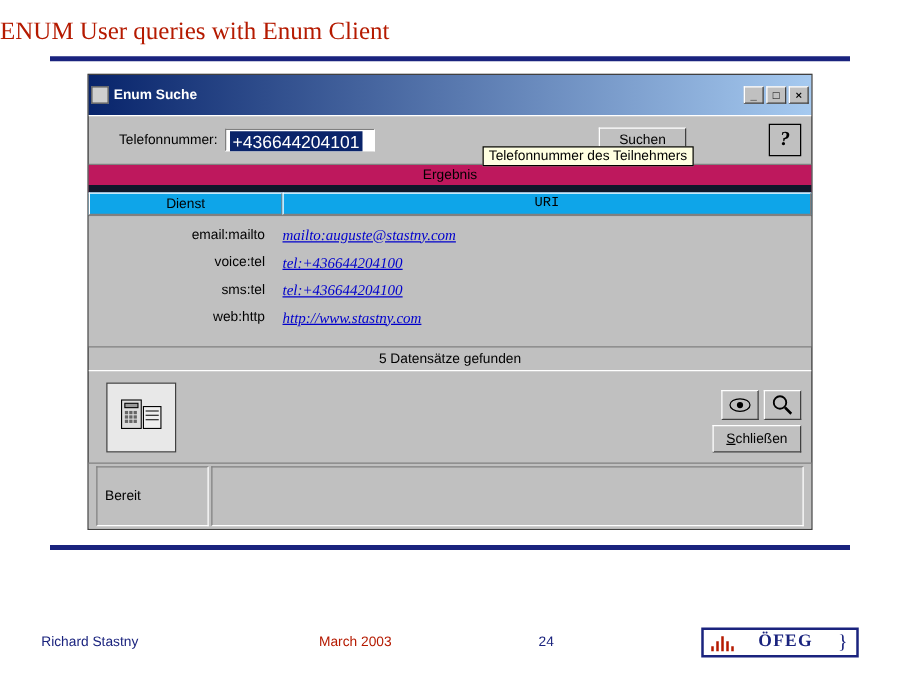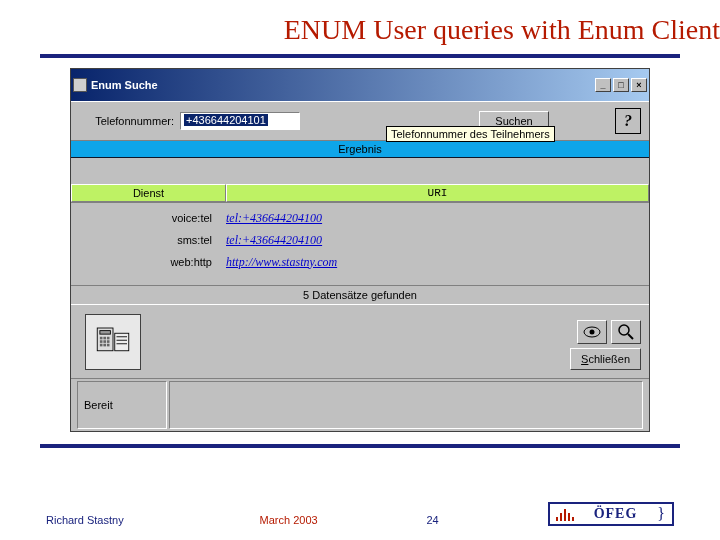--- a/index.html
+++ b/index.html
@@ -7,22 +7,22 @@
     margin: 0;
     width: 720px;
     height: 540px;
     background: #fff;
     font-family: "Times New Roman", serif;
     position: relative;
     overflow: hidden;
   }
   .slide-title {
     color: #b51a00;
-    font-size: 28px;
-    text-align: right;
+    font-size: 20px;
+    text-align: left;
     padding: 14px 0 8px 0;
     font-weight: normal;
   }
   .title-rule {
     border: 0;
     border-top: 4px solid #1a237e;
     margin: 0 40px 10px 40px;
   }
   .window {
     background: #c0c0c0;
@@ -60,21 +60,21 @@
     border-top: 1px solid #fff;
     gap: 6px;
   }
   .tb-label { min-width: 95px; text-align: right; }
   .textbox {
     background: #fff;
     border: 1px solid #808080;
     border-right-color:#fff; border-bottom-color:#fff;
     height: 18px;
     padding: 1px 3px;
-    font-size: 11px;
+    font-size: 14px;
     width: 120px;
   }
   .sel { background: #0a246a; color:#fff; padding: 0 2px; }
   .btn3d {
     background: #c0c0c0;
     border: 1px solid #fff;
     border-right-color:#404040; border-bottom-color:#404040;
     height: 20px;
     padding: 0 12px;
     font-size: 11px;
@@ -92,35 +92,34 @@
   .tooltip {
     position: absolute;
     background: #ffffe1;
     border: 1px solid #000;
     font-size: 11px;
     padding: 1px 4px;
     z-index: 5;
   }
   .results-hdr {
     text-align: center;
-    border-bottom: 1px solid #0f172a;
+    border-bottom: 6px solid #0f172a;
     padding: 2px 0;
-    background: #0ea5e9;
+    background: #be185d;
   }
   .grid-head {
     display: flex;
     border-bottom: 1px solid #808080;
   }
   .grid-head .cell {
     border: 1px solid #fff;
     border-right-color:#808080; border-bottom-color:#808080;
     text-align: center;
     padding: 2px 0;
-    background: #bef264;
-    margin-top: 26px;
+    background: #0ea5e9;
   }
   .col-dienst { width: 155px; }
   .col-uri { flex: 1; font-family: Liberation Mono, monospace; }
   .rows { background: #c0c0c0; padding: 4px 0 12px 0; }
   .row {
     display: flex;
     align-items: center;
     height: 22px;
   }
   .row .svc { width: 155px; text-align: right; padding-right: 14px; }
@@ -174,22 +173,22 @@
   .statuscell {
     border: 1px solid #808080;
     border-right-color:#fff; border-bottom-color:#fff;
     padding: 17px 6px;
     flex: 0 0 90px;
   }
   .statusrest { flex:1; border: 1px solid #808080; border-right-color:#fff; border-bottom-color:#fff; margin-left:2px; }
   .footer {
     position: absolute;
     bottom: 14px; left: 0; right: 0;
-    display:flex; align-items:flex-end; justify-content:space-between;
-    padding: 0 46px;
+    display:flex; align-items:center; justify-content:space-between;
+    padding: 0 33px;
     font-size: 11px;
   }
   .footer-rule {
     border:0; border-top: 4px solid #1a237e;
     margin: 12px 40px 0 40px;
   }
   .footer .author { color:#1a237e; font-family: Arial, sans-serif; }
   .footer .date { color:#b51a00; font-family: Arial, sans-serif; margin-left: 27px; }
   .footer .pnum { color:#1a237e; font-family: Arial, sans-serif; }
   .logo {
@@ -235,20 +234,24 @@
   </div>
 
   <div class="results-hdr">Ergebnis</div>
 
   <div class="grid-head">
     <div class="cell col-dienst">Dienst</div>
     <div class="cell col-uri">URI</div>
   </div>
 
   <div class="rows">
+    <div class="row">
+      <div class="svc">email:mailto</div>
+      <a class="uri">mailto:auguste@stastny.com</a>
+    </div>
     <div class="row">
       <div class="svc">voice:tel</div>
       <a class="uri">tel:+436644204100</a>
     </div>
     <div class="row">
       <div class="svc">sms:tel</div>
       <a class="uri">tel:+436644204100</a>
     </div>
     <div class="row">
       <div class="svc">web:http</div>

